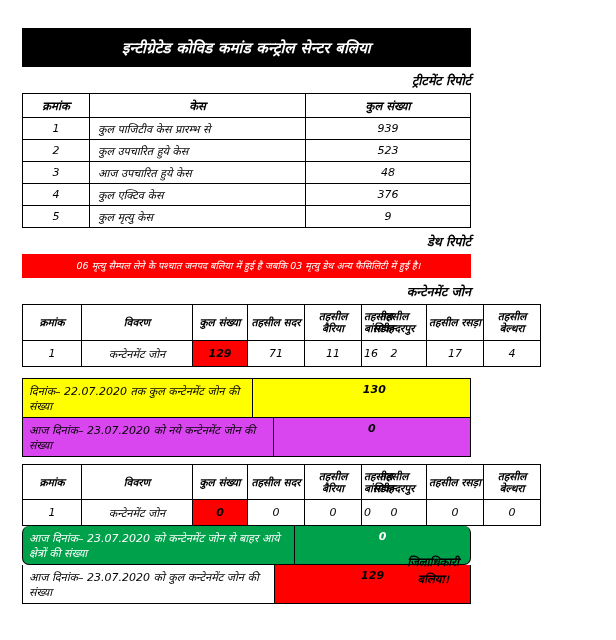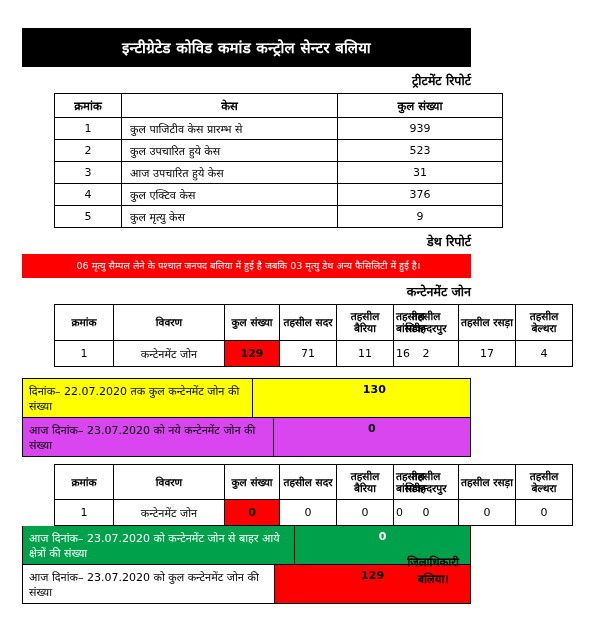--- a/index.html
+++ b/index.html
@@ -8,41 +8,41 @@
     background:#ffffff;
     font-family:"DejaVu Sans", sans-serif;
     color:#000;
     -webkit-font-smoothing:antialiased;
   }
   .page{
     width:493px;height:640px;
     box-sizing:border-box;
     padding:28px 22px 10px 22px;
     position:relative;
+    font-style:italic;
   }
   .title-bar{
     background:#000000;
     color:#ffffff;
     text-align:center;
     font-size:15px;
     font-weight:bold;
     padding:9px 4px 10px 4px;
     letter-spacing:.2px;
   }
   .section-head{
     text-align:right;
     font-size:12.5px;
     font-weight:bold;
     padding:5px 0 4px 0;
   }
   table{
     border-collapse:collapse;
     width:100%;
     table-layout:fixed;
-    margin-left:32px;
   }
   table td,table th{
     border:1px solid #000;
     font-size:11px;
     padding:3px 4px;
     vertical-align:middle;
   }
   .t1 th{font-weight:bold;text-align:center;font-size:11.5px;padding:4px 2px;}
   .t1 td.num{text-align:center;width:62px;}
   .t1 td.desc{text-align:left;padding-left:8px;}
@@ -76,21 +76,21 @@
     border-right:1px solid #000;
   }
   .band .val{
     width:196px;
     text-align:center;
     padding:4px 6px;
     font-weight:bold;
   }
   .band.yellow{background:#ffff00;gap:26px;}
   .band.red{background:#d946ef;}
-  .band.green{background:#00a14b;color:#ffffff;}
+  .band.green{background:#00a14b;color:#ffffff;border-radius:7px;}
   .band.green .lbl{color:#ffffff;}
   .band.white .lbl{background:#ffffff;}
   .nb{border-top:none;}
   .sign{
     position:absolute;
     right:34px;
     bottom:52px;
     text-align:center;
     font-size:11.5px;
     font-weight:bold;
@@ -119,21 +119,21 @@
       <td class="val">939</td>
     </tr>
     <tr>
       <td class="num">2</td>
       <td class="desc">कुल उपचारित हुये केस</td>
       <td class="val">523</td>
     </tr>
     <tr>
       <td class="num">3</td>
       <td class="desc">आज उपचारित हुये केस</td>
-      <td class="val">31</td>
+      <td class="val">48</td>
     </tr>
     <tr>
       <td class="num">4</td>
       <td class="desc">कुल एक्टिव केस</td>
       <td class="val">376</td>
     </tr>
     <tr>
       <td class="num">5</td>
       <td class="desc">कुल मृत्यु केस</td>
       <td class="val">9</td>

